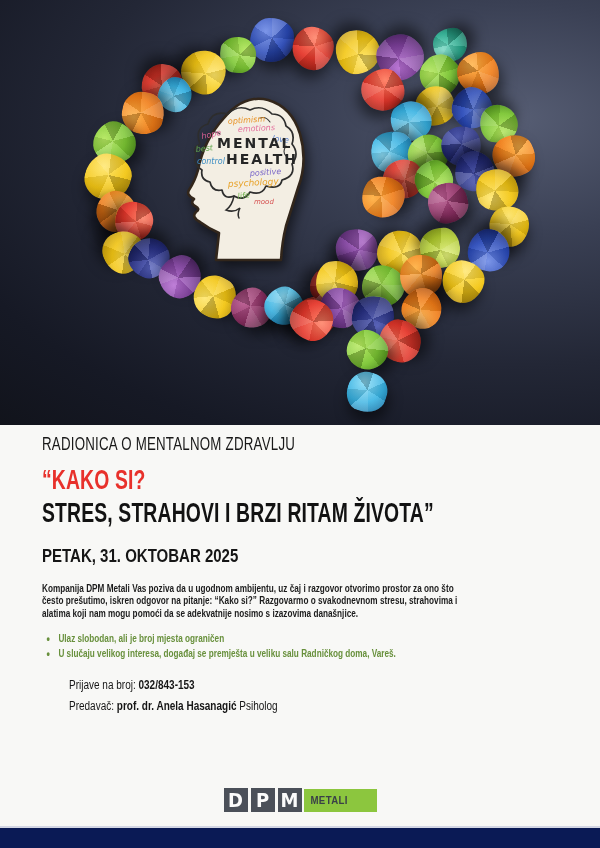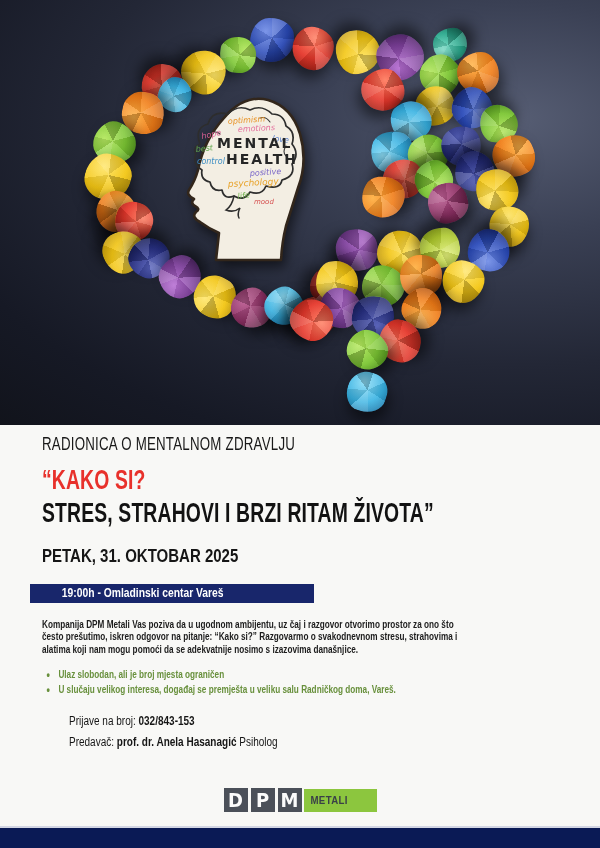--- a/index.html
+++ b/index.html
@@ -136,23 +136,20 @@
           <text x="114" y="122" fill="#d65151" font-size="7" font-style="italic">mood</text>
         </g>
     </svg>
   </div>
 
   <div class="content">
     <div class="kicker">RADIONICA O MENTALNOM ZDRAVLJU</div>
     <div class="title red">“KAKO SI?</div>
     <div class="title black">STRES, STRAHOVI I BRZI RITAM ŽIVOTA”</div>
     <div class="date">PETAK, 31. OKTOBAR 2025</div>
-    <div class="timebar">
-      <span>19:00h - Omladinski centar Vareš</span>
-    </div>
     <div class="bodytext"><span>Kompanija </span><b>DPM Metali</b><span> Vas poziva da u ugodnom ambijentu, uz čaj i razgovor otvorimo prostor za ono što često prešutimo, iskren odgovor na pitanje: “Kako si?” Razgovarmo o svakodnevnom stresu, strahovima i alatima koji nam mogu pomoći da se adekvatnije nosimo s izazovima današnjice.</span></div>
     <ul class="bullets">
       <li>Ulaz slobodan, ali je broj mjesta ograničen</li>
       <li>U slučaju velikog interesa, događaj se premješta u veliku salu Radničkog doma, Vareš.</li>
     </ul>
     <div class="contact">
       <div class="row"><span>Prijave na broj: </span><b>032/843-153</b></div>
       <div class="row"><span>Predavač:  </span><b>prof. dr. Anela Hasanagić</b><span>  Psiholog</span></div>
     </div>
   </div>

